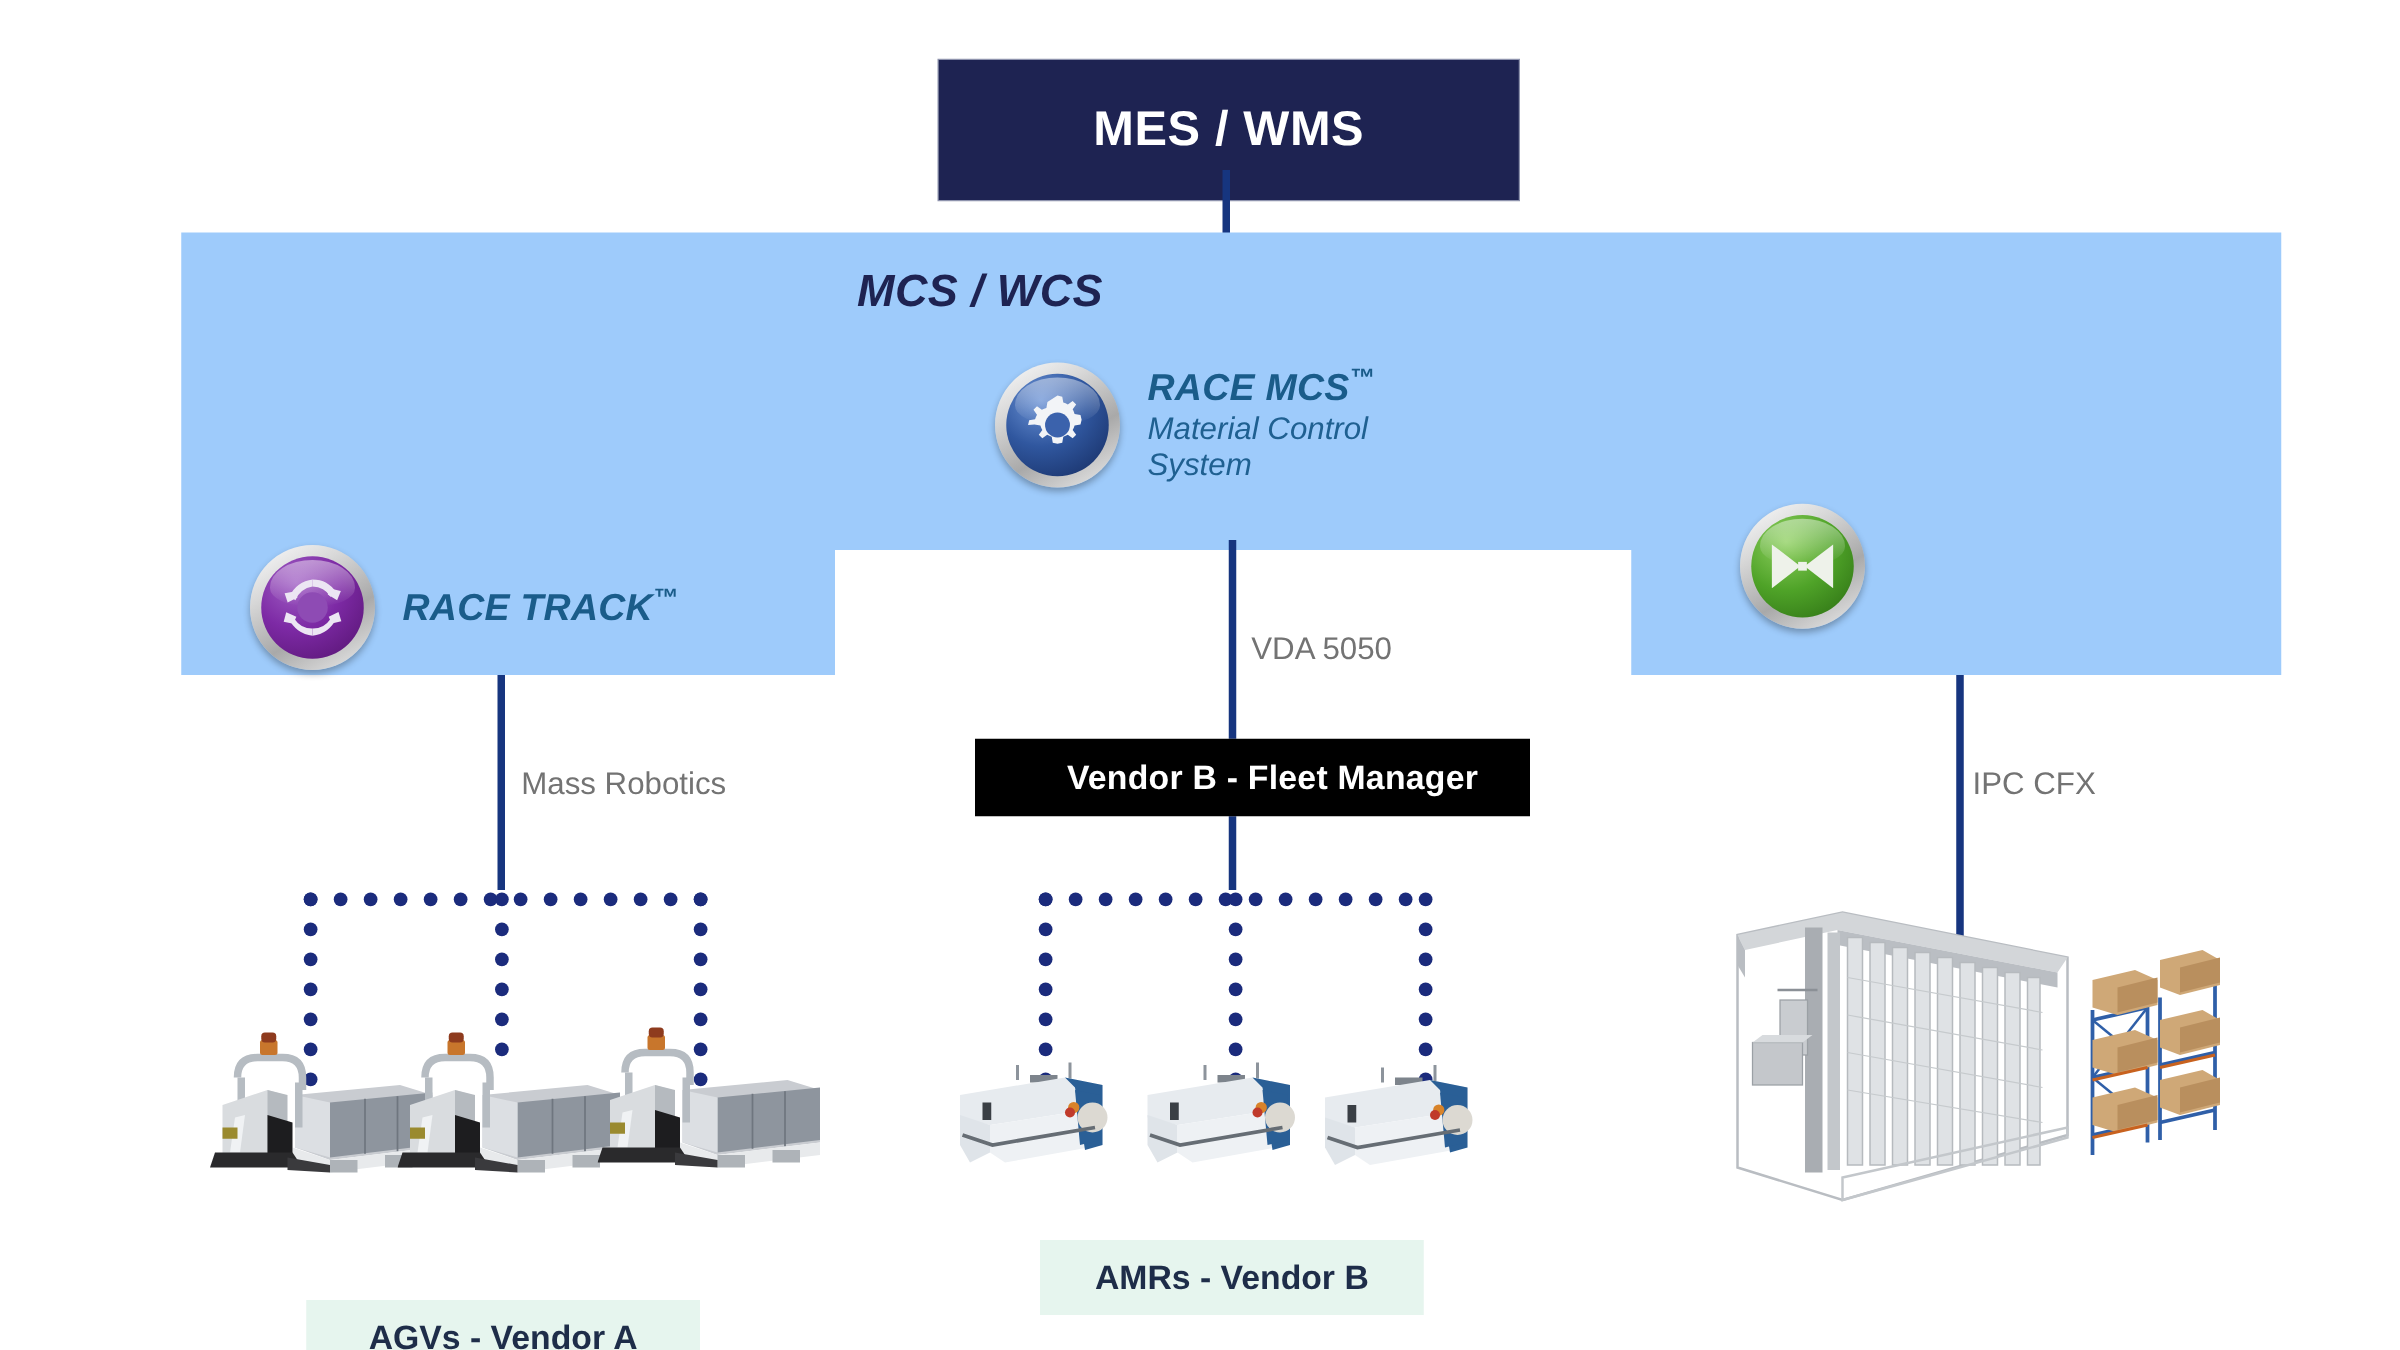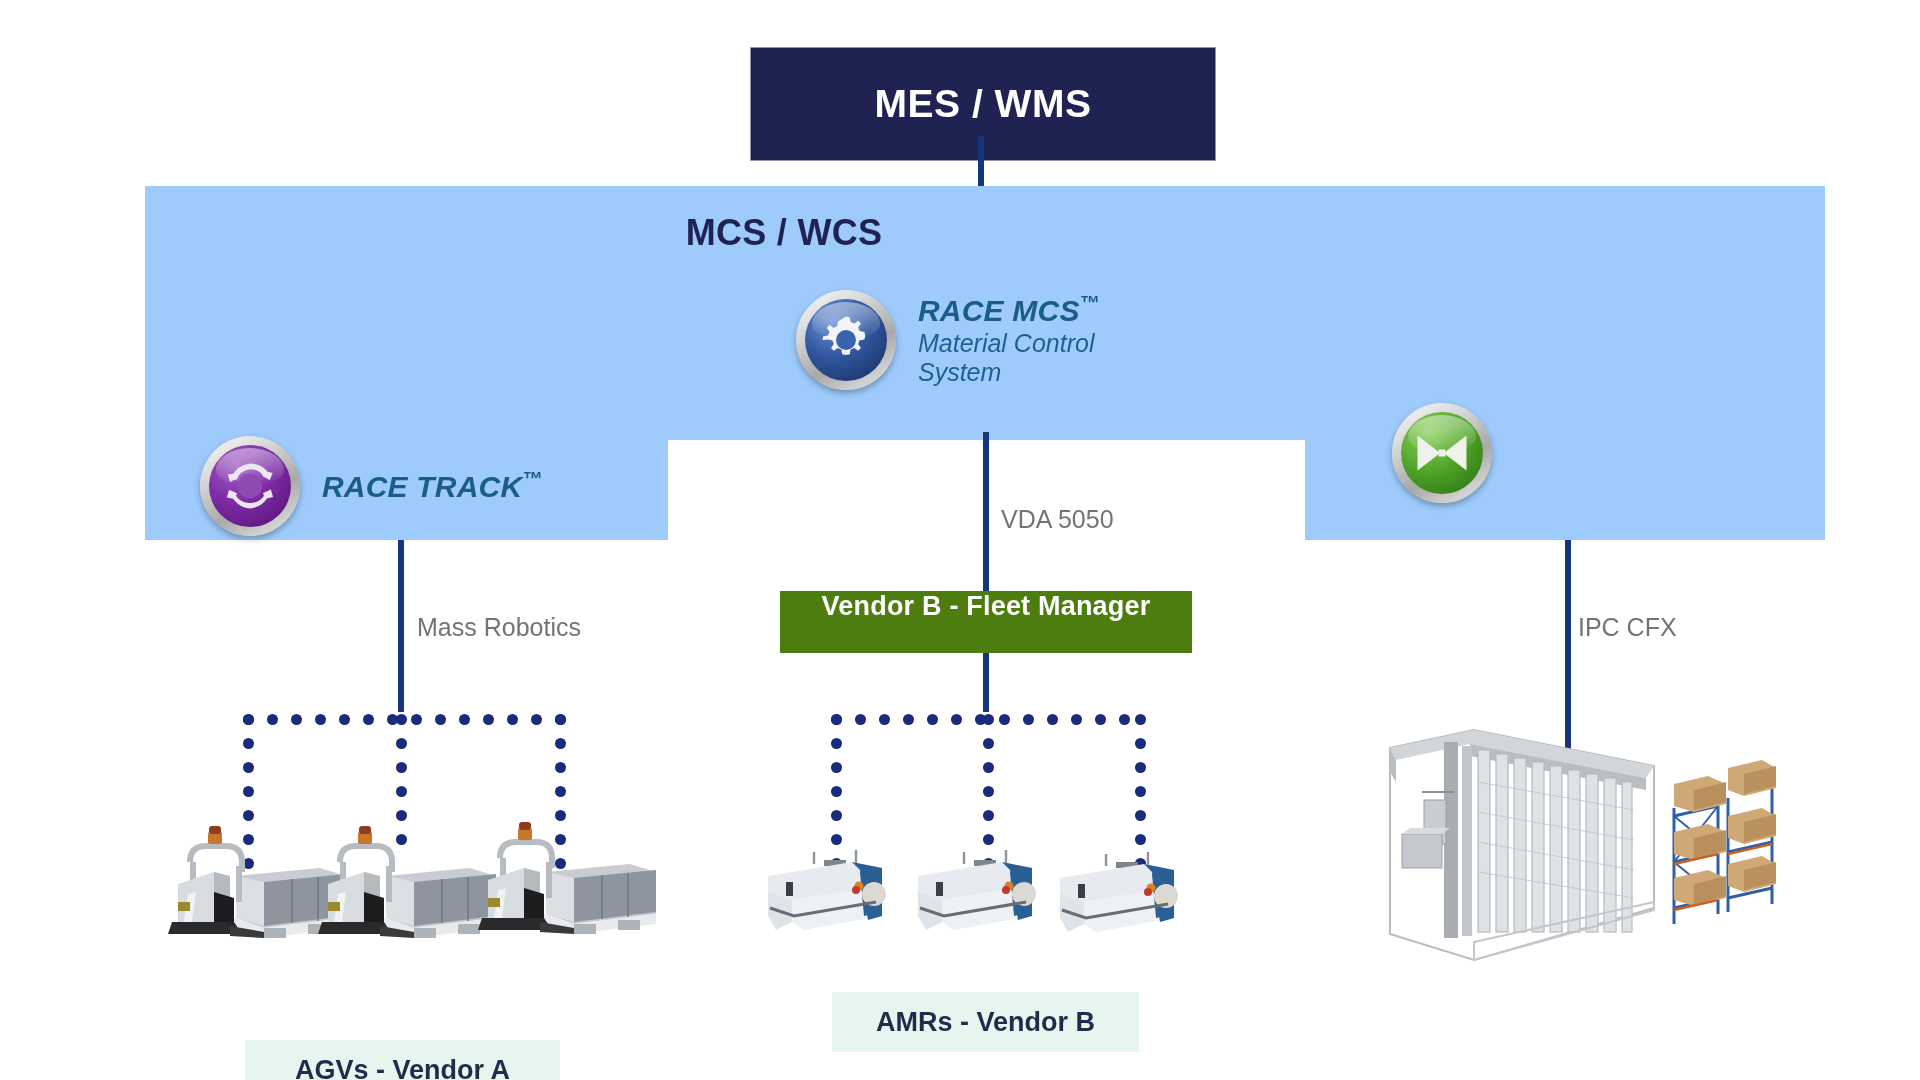--- a/index.html
+++ b/index.html
@@ -31,21 +31,21 @@
   .band{
     position:absolute;left:145px;top:186px;width:1680px;height:354px;
     background:#9ecbfb;
   }
   .band-notch{
     position:absolute;left:668px;top:440px;width:637px;height:102px;
     background:#ffffff;
   }
   .band-title{
     position:absolute;left:0;top:212px;width:1568px;text-align:center;
-    color:#1e2352;font-size:36px;font-weight:bold;letter-spacing:.3px;
+    color:#1e2352;font-size:36px;font-weight:bold;letter-spacing:.3px;font-style:italic;
   }
 
   
   .product{position:absolute;display:flex;align-items:center;}
   .prod-text{margin-left:22px;line-height:1.18;font-style:italic;}
   .prod-name{color:#1a5c8a;font-size:30px;font-weight:bold;letter-spacing:.2px;white-space:nowrap;}
   .prod-name .tm{font-size:20px;vertical-align:super;}
   .prod-sub{color:#1f6091;font-size:25px;font-weight:normal;max-width:260px;}
 
   
@@ -61,21 +61,21 @@
   .face-blue{background:radial-gradient(circle at 34% 26%,#6d94d6 0%,#30579f 45%,#142a5e 100%);}
   .face-green{background:radial-gradient(circle at 34% 26%,#8fd060 0%,#4fa328 48%,#2a6b12 100%);}
   .orb svg{position:relative;z-index:2;}
 
   
   .edge-label{position:absolute;color:#737373;font-size:25px;white-space:nowrap;}
 
   
   .fleet-box{
     position:absolute;left:780px;top:591px;width:412px;height:62px;
-    background:#4d7c0f;display:flex;align-items:flex-start;justify-content:center;
+    background:#000000;display:flex;align-items:center;justify-content:center;padding-left:32px;
   }
   .fleet-box span{color:#fff;font-size:27px;font-weight:bold;letter-spacing:.2px;}
 
   
   .pill{
     position:absolute;height:60px;background:#e6f5ee;
     display:flex;align-items:center;justify-content:center;
   }
   .pill span{color:#1e2d49;font-size:27px;font-weight:bold;}
 

